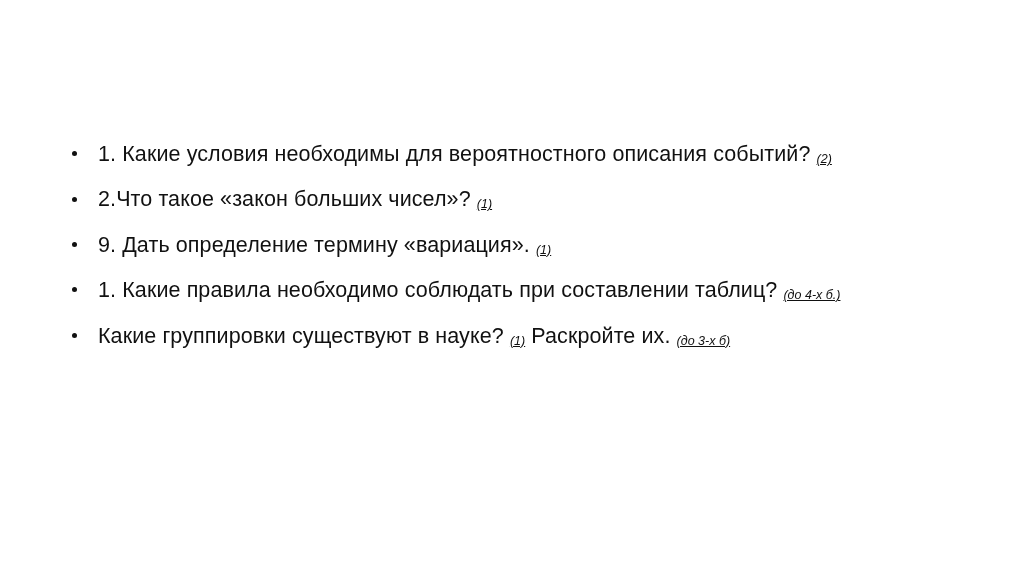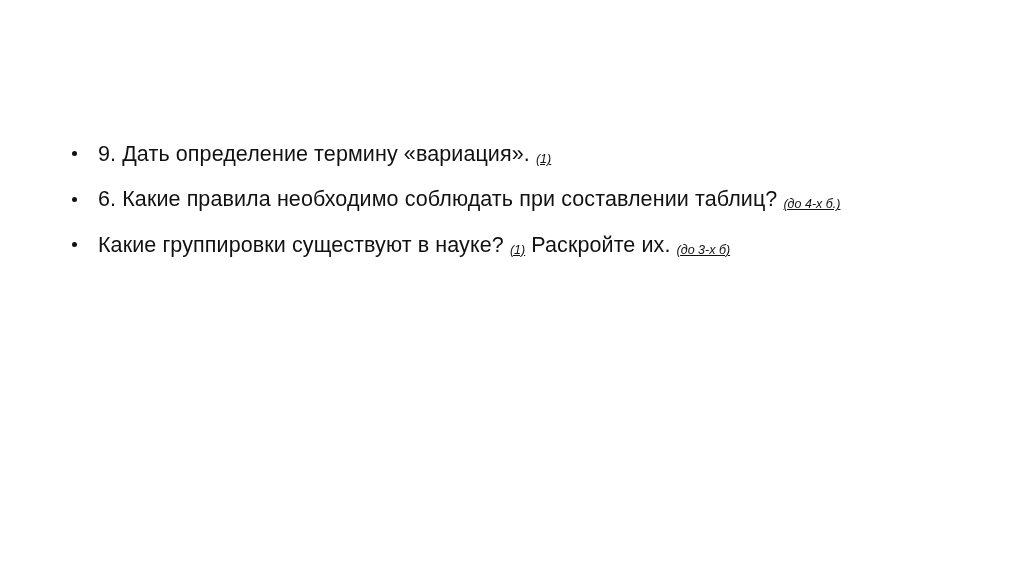--- a/index.html
+++ b/index.html
@@ -65,31 +65,41 @@
   .tail-text {
     display: inline;
   }
 </style>
 </head>
 <body>
 
 <div class="slide">
   <ul class="bullet-list">
 
+    <li class="bullet-item">
+      <span class="bullet-dot"></span>
+      <span class="main-text">1. Какие условия необходимы для вероятностного описания событий?</span>
+      <span class="note">(2)</span>
+    </li>
 
+    <li class="bullet-item">
+      <span class="bullet-dot"></span>
+      <span class="main-text">2.Что такое «закон больших чисел»?</span>
+      <span class="note">(1)</span>
+    </li>
 
     <li class="bullet-item">
       <span class="bullet-dot"></span>
       <span class="main-text">9. Дать определение термину «вариация».</span>
       <span class="note">(1)</span>
     </li>
 
     <li class="bullet-item">
       <span class="bullet-dot"></span>
-      <span class="main-text">6. Какие правила необходимо соблюдать при составлении таблиц?</span>
+      <span class="main-text">1. Какие правила необходимо соблюдать при составлении таблиц?</span>
       <span class="note">(до 4-х б.)</span>
     </li>
 
     <li class="bullet-item">
       <span class="bullet-dot"></span>
       <span class="main-text">Какие  группировки существуют в науке?</span>
       <span class="note">(1)</span>
       <span class="tail-text"> Раскройте их.</span>
       <span class="note">(до 3-х б)</span>
     </li>

